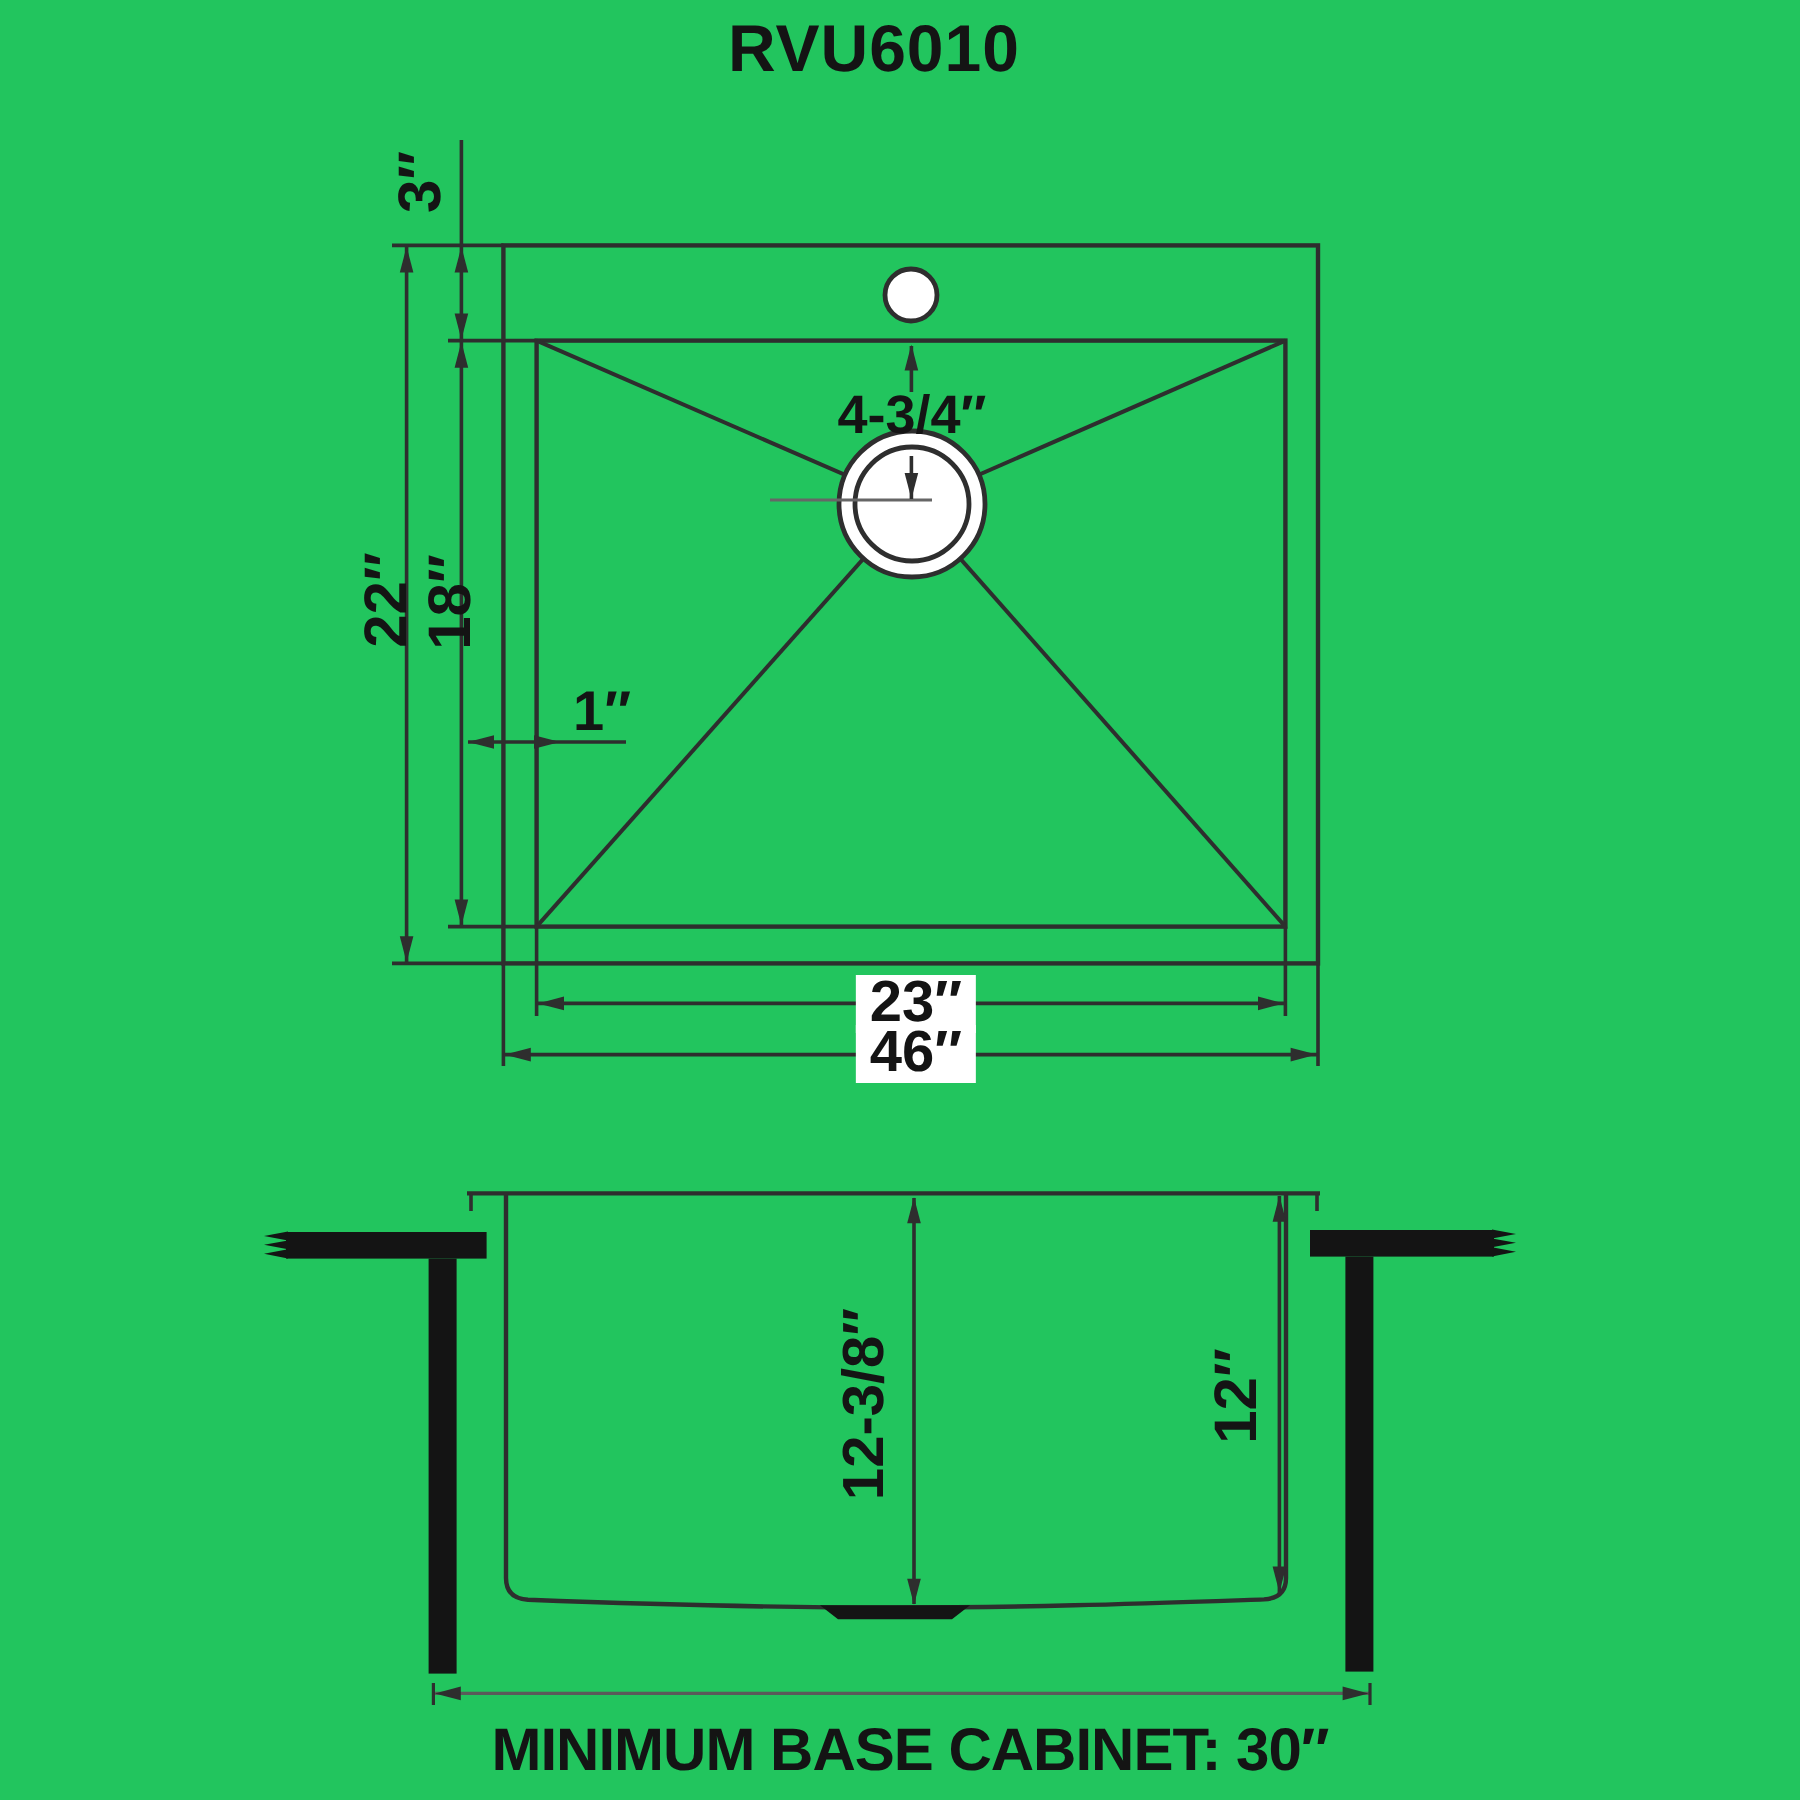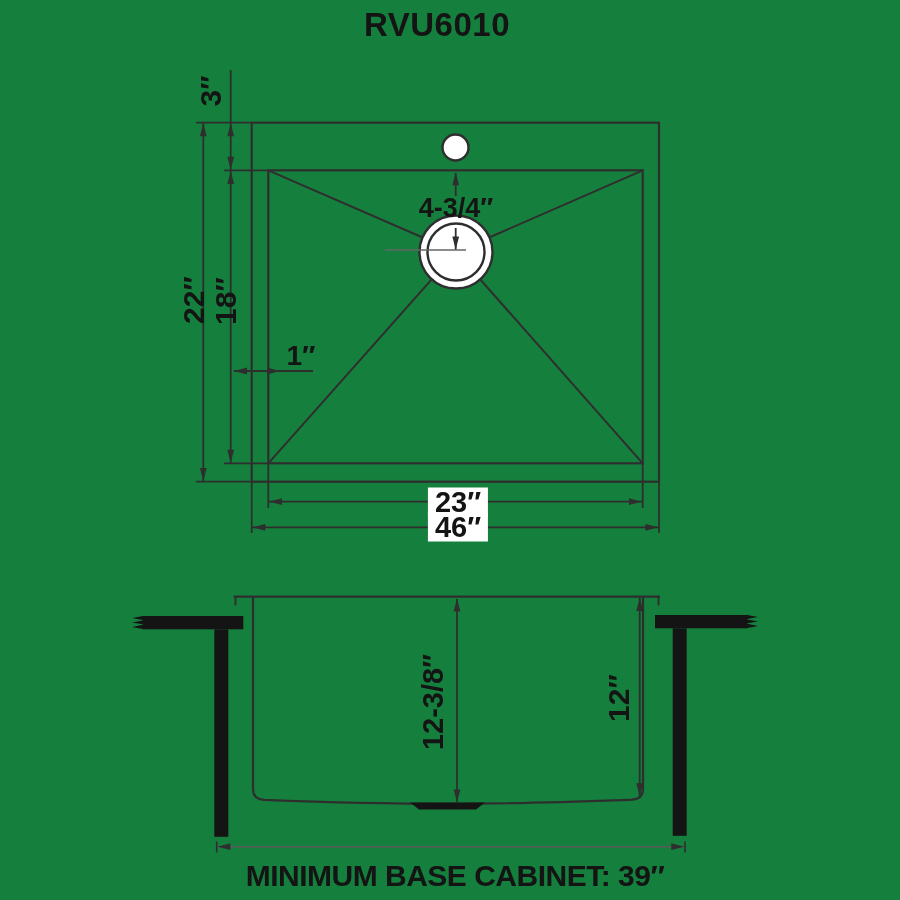--- a/index.html
+++ b/index.html
@@ -1,16 +1,16 @@
 <!DOCTYPE html>
 <html><head>
 <meta charset="utf-8">
 <style>
   html,body{margin:0;padding:0;background:#fff;}
-  #canvas{position:relative;width:900px;height:900px;background:#15803d;overflow:hidden;
+  #canvas{position:relative;width:900px;height:900px;background:#22c55e;overflow:hidden;
           font-family:"Liberation Sans", sans-serif;}
   svg{position:absolute;left:0;top:0;}
   .lbl{position:absolute;font-weight:bold;color:#141414;white-space:nowrap;
        transform:translate(-50%,-50%);line-height:1;}
   .vlbl{position:absolute;font-weight:bold;color:#141414;white-space:nowrap;
         transform:translate(-50%,-50%) rotate(-90deg);line-height:1;}
   .bgw{background:#ffffff;padding:0 7px;}
   .title{font-size:33px;letter-spacing:0.5px;}
   .f30{font-size:30px;}
   .f29{font-size:29px;}
@@ -117,14 +117,14 @@
   <div class="vlbl f30" style="left:194px;top:300px;">22″</div>
   <div class="vlbl f30" style="left:226px;top:301px;">18″</div>
   <div class="lbl f28" style="left:301px;top:356px;">1″</div>
   <div class="lbl f27" style="left:456px;top:208px;">4-3/4″</div>
   <div class="lbl f29 bgw" style="left:458px;top:502px;">23″</div>
   <div class="lbl f29 bgw" style="left:458px;top:527px;">46″</div>
 
   <div class="vlbl f29" style="left:433px;top:702px;">12-3/8″</div>
   <div class="vlbl f30" style="left:619px;top:698px;">12″</div>
 
-  <div class="lbl footer" style="left:455px;top:876px;">MINIMUM BASE CABINET: 39″</div>
+  <div class="lbl footer" style="left:455px;top:876px;">MINIMUM BASE CABINET: 30″</div>
 </div>
 
 </body></html>

